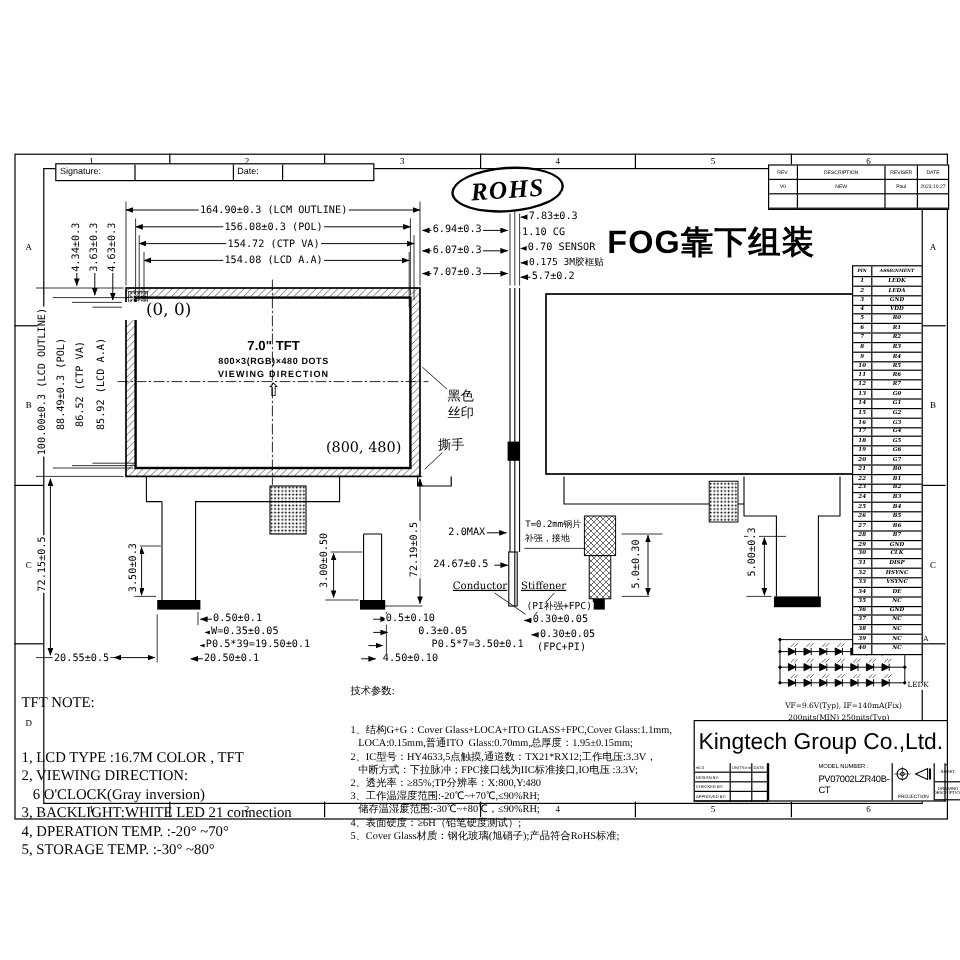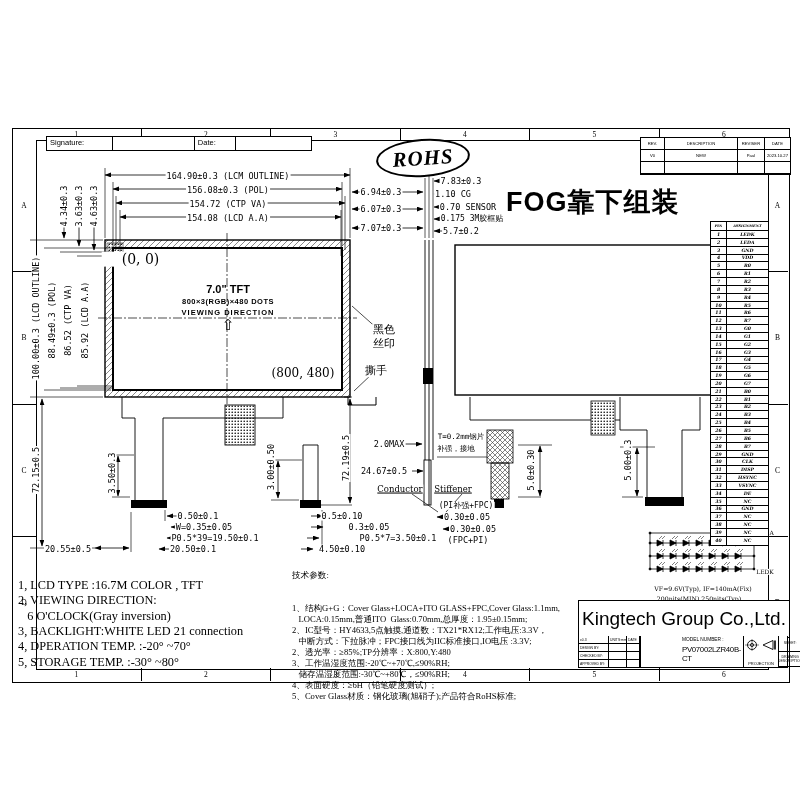--- a/index.html
+++ b/index.html
@@ -567,20 +567,21 @@
           <span class="pc2">NC</span>
         </div>
         <div class="pin-row">
           <span class="pc1">40</span>
           <span class="pc2">NC</span>
         </div>
       </div>
   </div>
 
   <div id="tft-note">
+    <div>TFT NOTE:</div>
     <div id="tft-note-lines"><div>1, LCD TYPE :16.7M COLOR , TFT</div><div>2, VIEWING DIRECTION:</div><div>   6 O'CLOCK(Gray inversion)</div><div>3, BACKLIGHT:WHITE LED 21 connection</div><div>4, DPERATION TEMP. :-20° ~70°</div><div>5, STORAGE TEMP. :-30° ~80°</div></div>
   </div>
 
   <div id="tech">
     <div>技术参数:</div>
     <div id="tech-lines"><div>1、结构G+G：Cover Glass+LOCA+ITO GLASS+FPC,Cover Glass:1.1mm,</div><div>   LOCA:0.15mm,普通ITO  Glass:0.70mm,总厚度：1.95±0.15mm;</div><div>2、IC型号：HY4633,5点触摸,通道数：TX21*RX12;工作电压:3.3V，</div><div>   中断方式：下拉脉冲；FPC接口线为IIC标准接口,IO电压 :3.3V;</div><div>2、透光率：≥85%;TP分辨率：X:800,Y:480</div><div>3、工作温湿度范围:-20℃~+70℃,≤90%RH;</div><div>   储存温湿度范围:-30℃~+80℃，≤90%RH;</div><div>4、表面硬度：≥6H（铅笔硬度测试）;</div><div>5、Cover Glass材质：钢化玻璃(旭硝子);产品符合RoHS标准;</div></div>
   </div>
 
   <div id="company-box">Kingtech Group Co.,Ltd.</div>
   <div id="tb-lower">

